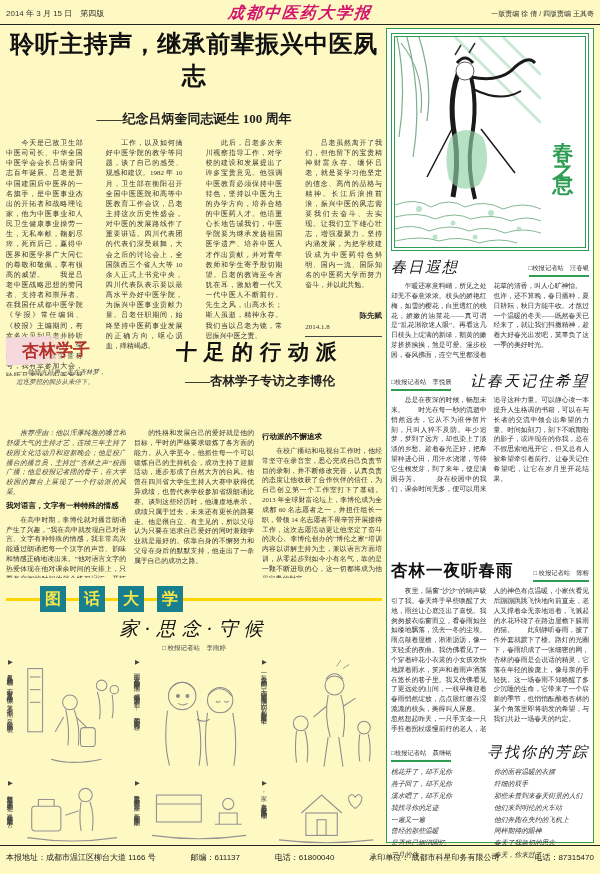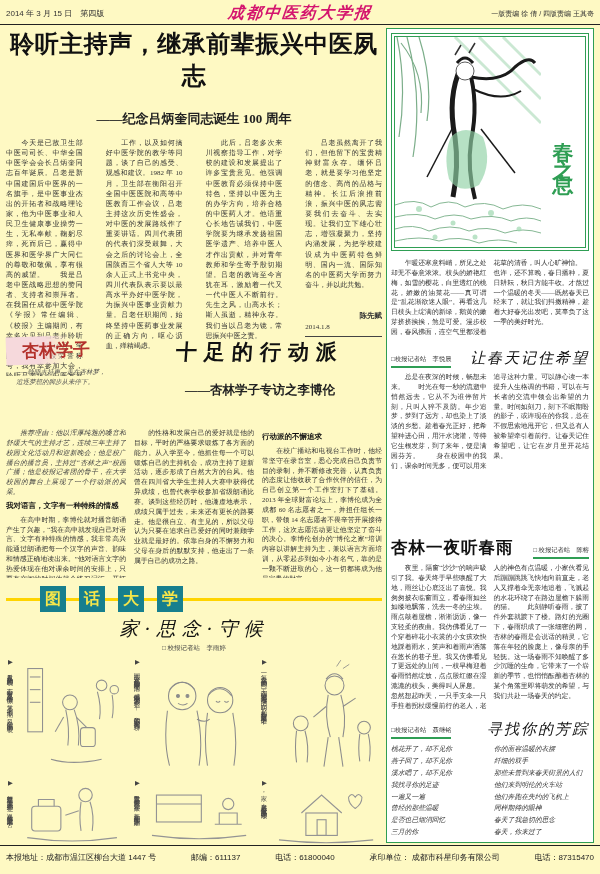--- a/index.html
+++ b/index.html
@@ -30,21 +30,21 @@
   
   .interview { position:absolute; top:308px; left:0; width:376px; height:244px; }
   .stamp-block { position:absolute; left:0; top:0; width:126px; }
   .stamp { display:inline-block; font-size:17px; font-weight:bold; color:#b3312b;
     font-family:"DejaVu Serif",serif; transform:rotate(-2deg); padding:3px 8px 2px 16px;
     background:radial-gradient(circle at 18% 30%, #f6d9dc 0 30%, transparent 60%); }
   .stamp-tag { font-size:6.5px; color:#555; font-style:italic; line-height:1.6; margin:3px 0 0 10px; white-space:pre-line; }
   .iv-title-block { position:absolute; left:132px; top:2px; width:244px; text-align:center; }
   .iv-title { font-size:21px; font-weight:900; letter-spacing:7px; font-family:"DejaVu Serif",serif;
     transform:skewX(-4deg); color:#111; }
-  .iv-sub { font-size:12.5px; font-weight:bold; margin-top:16px;text-align:center; }
+  .iv-sub { font-size:12.5px; font-weight:bold; margin-top:7px;text-align:center; }
   .iv-cols { position:absolute; left:0; top:92px; width:376px; height:150px; display:flex; gap:8px; overflow:hidden; }
   .iv-col { flex:1; font-size:6.8px; line-height:1.45; text-align:justify; color:#333; overflow:hidden; }
   .iv-h { font-size:7.5px; font-weight:bold; margin:4px 0 3px; color:#111; }
   .iv-reco { font-style:italic; color:#444; }
   
   .pict { position:absolute; top:558px; left:0; width:376px; height:257px; }
   .banner { position:relative; width:230px; height:26px; }
   .banner-line { position:absolute; top:12px; left:0; width:376px; height:3px; background:#ffd400; }
   .banner-sq { position:absolute; top:0; display:flex; gap:13px; left:34px; }
   .sq { width:26px; height:26px; background:#177f8e; color:#f6e64a; font-size:16px; font-weight:bold;
@@ -298,20 +298,24 @@
               <circle cx="124" cy="192" r="2.5"></circle>
               <circle cx="40" cy="200" r="2.5"></circle>
               <circle cx="80" cy="200" r="2.5"></circle>
           </g>
         </svg>
         <div class="art-vtitle">春之息</div>
       </div>
     </div>
 
     <div class="sec">
+      <div class="sec-head">
+        <span class="callig">春日遐想</span>
+        <span class="byline">□校报记者站　汪春银</span>
+      </div>
       <div class="two-col" style="height:84px;">
         <span>　　乍暖还寒意料峭，所见之处却无不春意浓浓。枝头的娇艳红梅，如雪的樱花，白里透红的桃花，娇嫩的油菜花——真可谓是“乱花渐欲迷人眼”。再看这几日枝头上绽满的新绿，鹅黄的嫩芽挤挤挨挨，煞是可爱。漫步校园，春风拂面，连空气里都浸着花草的清香，叫人心旷神怡。</span>
         <span>　　也许，还不算晚，春日播种，夏日耕耘，秋日方能丰收。才熬过一个温暖的冬天——既然春天已经来了，就让我们抖擞精神，趁着大好春光出发吧，莫辜负了这一季的美好时光。</span>
       </div>
     </div>
 
     <div class="sec">
       <div class="sec-head">
         <span class="byline">□校报记者站　李悦晨</span>
         <span class="callig">让春天记住希望</span>
@@ -360,20 +364,20 @@
 春天，你来过了
 我们在最需要你的时候
 找不到
 你的足迹</div>
       </div>
     </div>
   </div>
 
   <div class="ftr-rule"></div>
   <div class="ftr">
-    <span>本报地址：成都市温江区柳台大道 1447 号</span>
+    <span>本报地址：成都市温江区柳台大道 1166 号</span>
     <span>邮编：611137</span>
     <span>电话：61800040</span>
     <span>承印单位：  成都市科星印务有限公司</span>
     <span>电话：87315470</span>
   </div>
 
 </div>
 
 </body></html>

